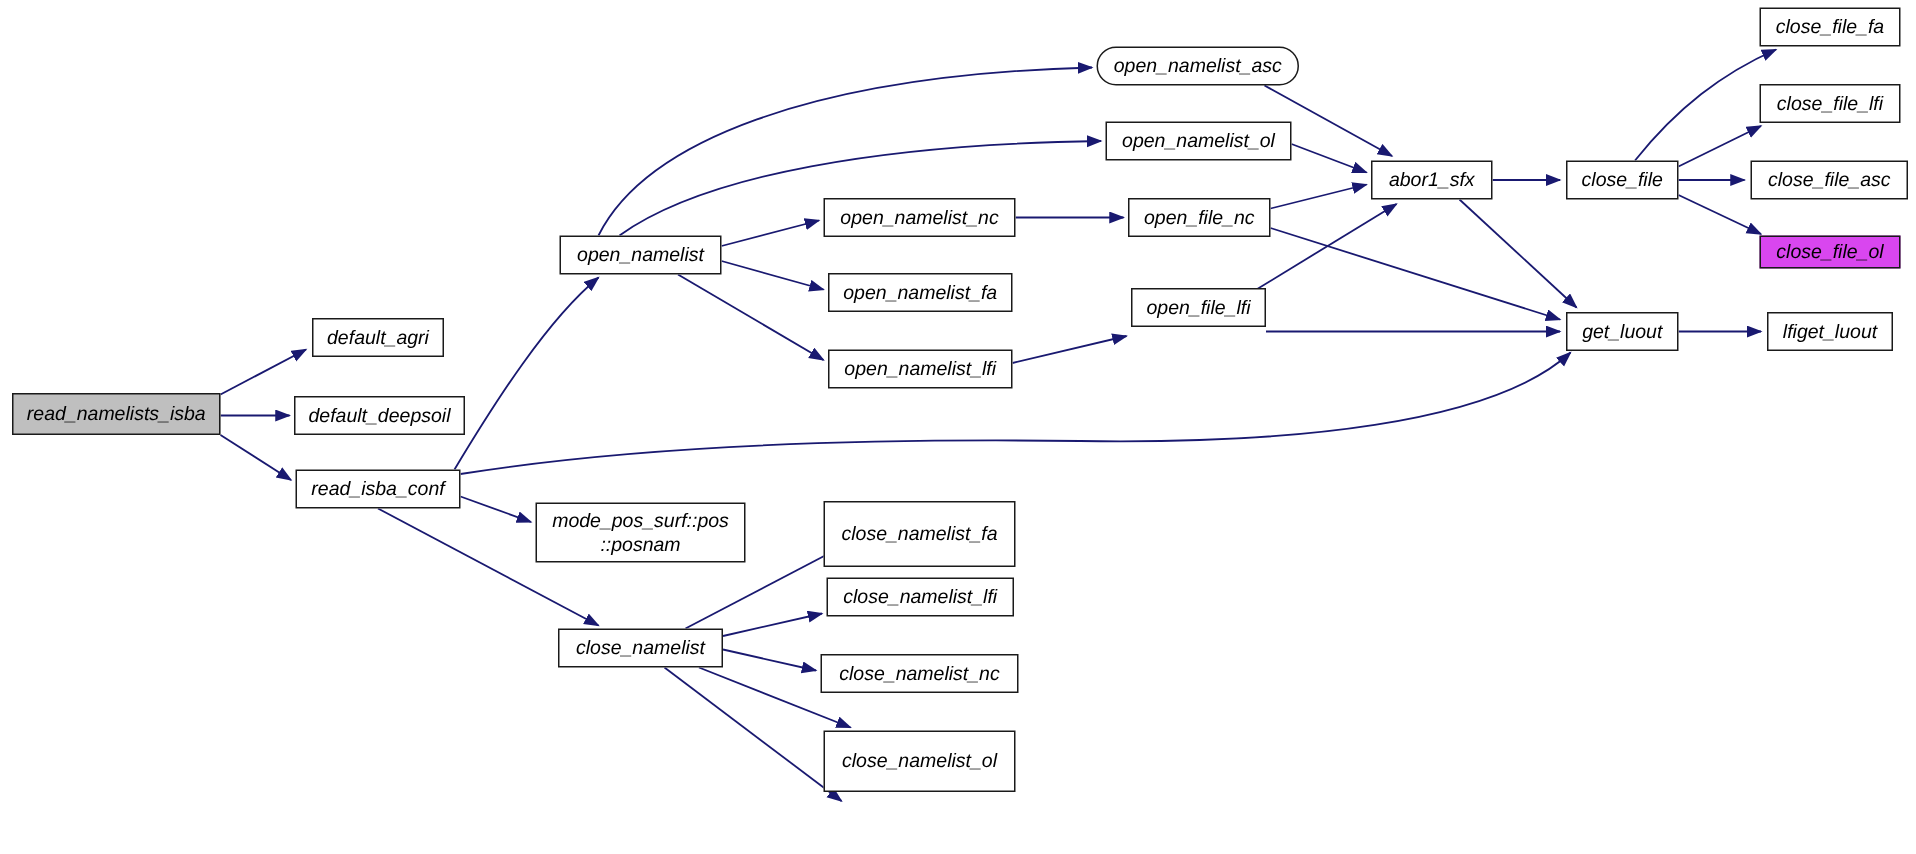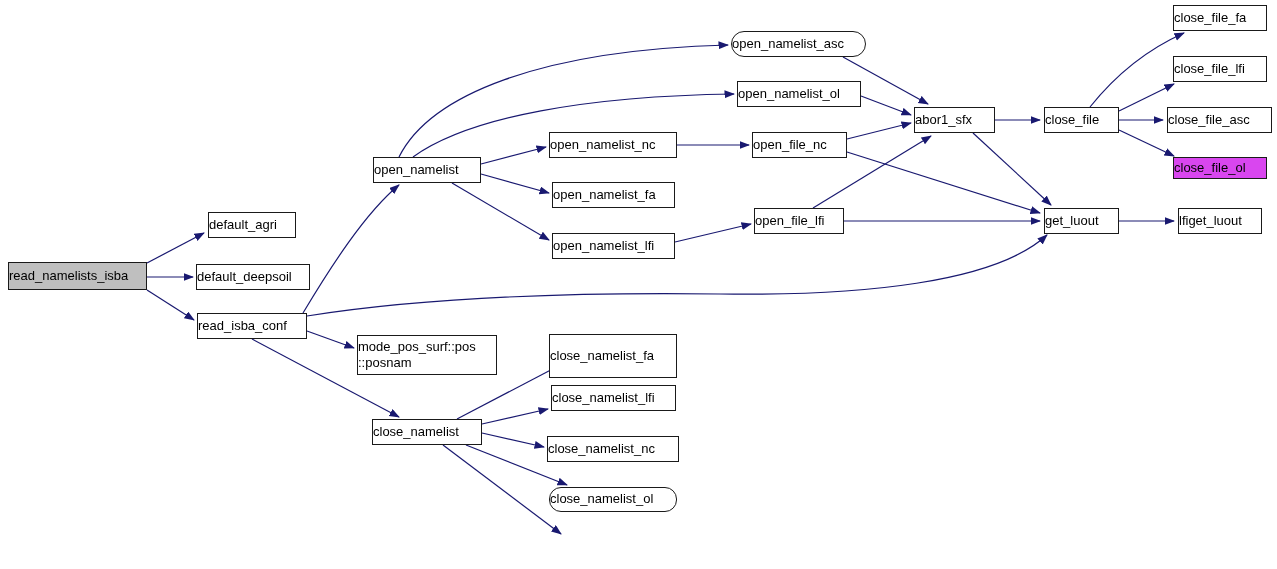--- a/index.html
+++ b/index.html
@@ -23,27 +23,28 @@
     height: 569px;
   }
   .node {
     position: absolute;
     box-sizing: border-box;
     border: 1px solid #1a1a1a;
     background: #ffffff;
     color: #000000;
     display: flex;
     flex-direction: column;
-    align-items: flex-start;
+    align-items: center;
     justify-content: center;
     font-size: 13px;
     line-height: 1.25;
     white-space: nowrap;
     text-align: center;
     cursor: pointer;
+    font-style: italic;
   }
   .node.highlight {
     background: #bfbfbf;
   }
 </style>
 </head>
 <body>
 
 <div id="canvas">
   <svg id="edges" viewBox="0 0 1277 569" xmlns="http://www.w3.org/2000/svg">
@@ -112,21 +113,21 @@
     </div>
     <div class="node" style="left: 552px; top: 182px; width: 123px; height: 26px; border-color: rgb(26, 26, 26); background: rgb(255, 255, 255);">
       <span>open_namelist_fa</span>
     </div>
     <div class="node" style="left: 552px; top: 233px; width: 123px; height: 26px; border-color: rgb(26, 26, 26); background: rgb(255, 255, 255);">
       <span>open_namelist_lfi</span>
     </div>
     <div class="node" style="left: 752px; top: 132px; width: 95px; height: 26px; border-color: rgb(26, 26, 26); background: rgb(255, 255, 255);">
       <span>open_file_nc</span>
     </div>
-    <div class="node" style="left: 754px; top: 208px; width: 90px; height: 26px; border-color: rgb(26, 26, 26); background: rgb(255, 255, 255);">
+    <div class="node" style="left: 754px; top: 192px; width: 90px; height: 26px; border-color: rgb(26, 26, 26); background: rgb(255, 255, 255);">
       <span>open_file_lfi</span>
     </div>
     <div class="node" style="left: 914px; top: 107px; width: 81px; height: 26px; border-color: rgb(26, 26, 26); background: rgb(255, 255, 255);">
       <span>abor1_sfx</span>
     </div>
     <div class="node" style="left: 1044px; top: 107px; width: 75px; height: 26px; border-color: rgb(26, 26, 26); background: rgb(255, 255, 255);">
       <span>close_file</span>
     </div>
     <div class="node" style="left: 1173px; top: 5px; width: 94px; height: 26px; border-color: rgb(26, 26, 26); background: rgb(255, 255, 255);">
       <span>close_file_fa</span>
@@ -155,16 +156,16 @@
     </div>
     <div class="node" style="left: 549px; top: 334px; width: 128px; height: 44px; border-color: rgb(26, 26, 26); background: rgb(255, 255, 255);">
       <span>close_namelist_fa</span>
     </div>
     <div class="node" style="left: 551px; top: 385px; width: 125px; height: 26px; border-color: rgb(26, 26, 26); background: rgb(255, 255, 255);">
       <span>close_namelist_lfi</span>
     </div>
     <div class="node" style="left: 547px; top: 436px; width: 132px; height: 26px; border-color: rgb(26, 26, 26); background: rgb(255, 255, 255);">
       <span>close_namelist_nc</span>
     </div>
-    <div class="node" style="left: 549px; top: 487px; width: 128px; height: 25px; border-color: rgb(26, 26, 26); background: rgb(255, 255, 255); border-radius: 12px;">
+    <div class="node" style="left: 549px; top: 487px; width: 128px; height: 41px; border-color: rgb(26, 26, 26); background: rgb(255, 255, 255);">
       <span>close_namelist_ol</span>
     </div>
   </div>
 
 </body></html>

